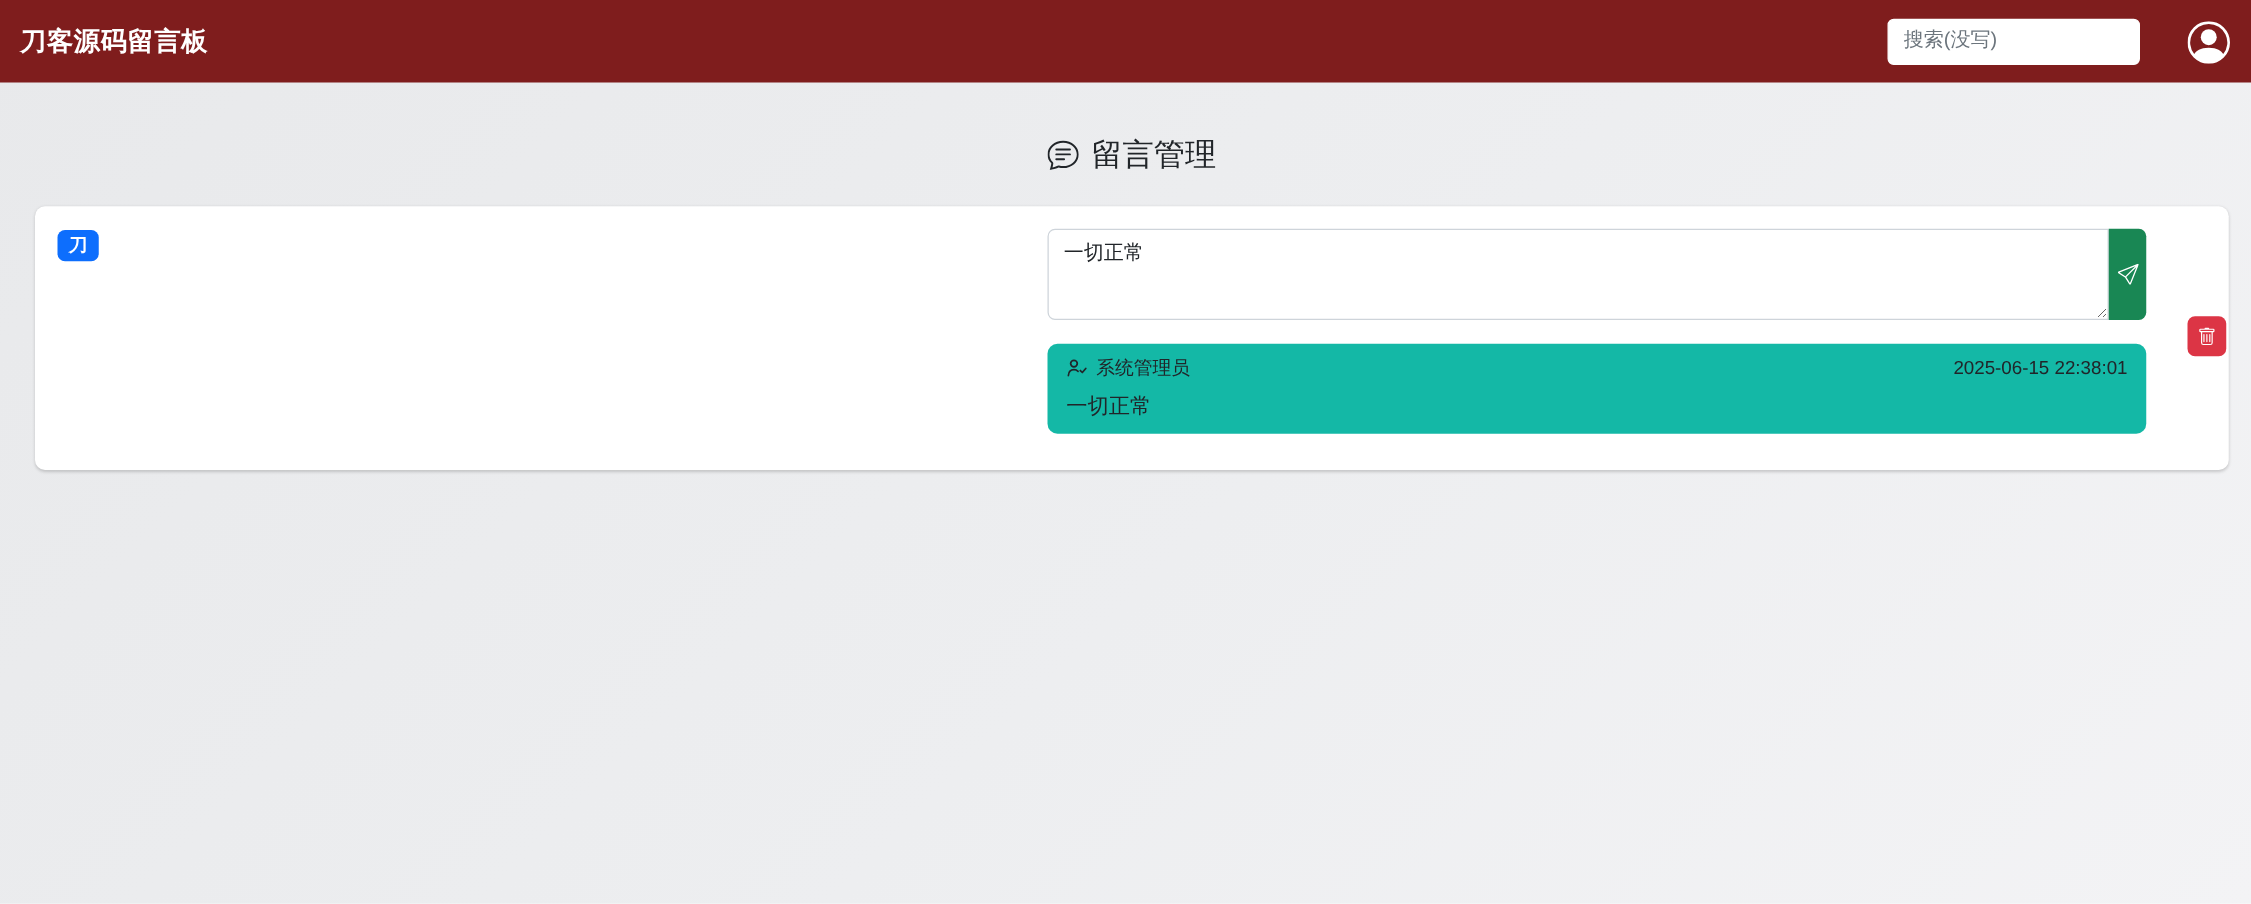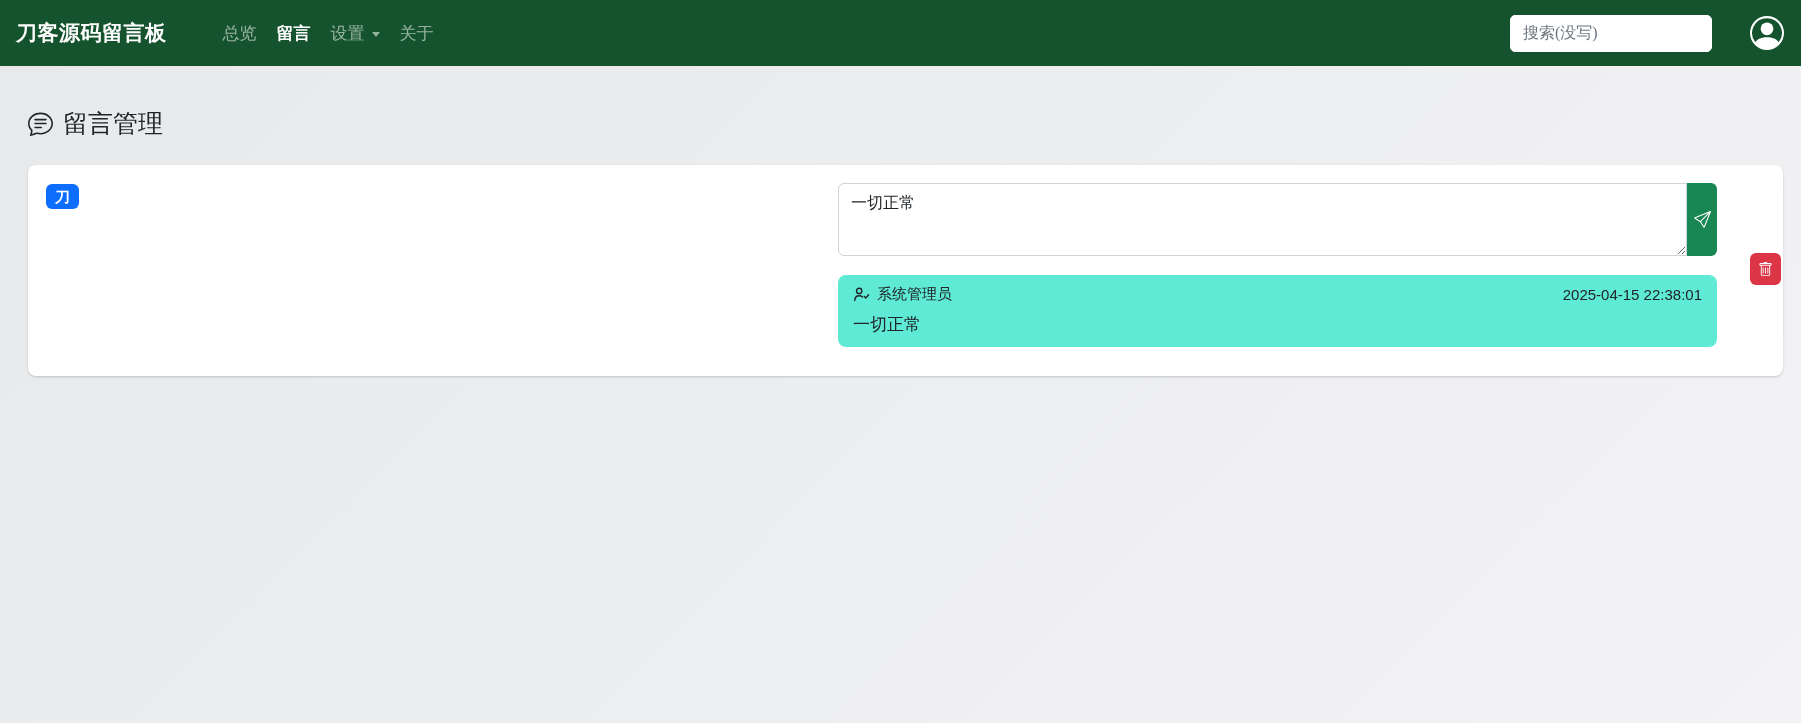--- a/index.html
+++ b/index.html
@@ -6,51 +6,51 @@
   html,body { margin:0; padding:0; }
   body {
     width:1801px; height:723px; overflow:hidden;
     font-family:"Liberation Sans","DejaVu Sans",sans-serif;
     background:linear-gradient(135deg,#e8e9eb 0%,#edeef0 55%,#f3f3f5 100%);
     color:#212529;
   }
 
   
   .navbar {
-    height:66px; background:#14532d;
+    height:66px; background:#7f1d1d;
     display:flex; align-items:center; padding:0 16px;
   }
   .brand { color:#fff; font-size:21px; font-weight:700; letter-spacing:.5px; cursor:pointer; }
   .nav { display:flex; align-items:center; margin-left:46px; }
   .nav-link {
     color:rgba(255,255,255,.55); font-size:17px; padding:8px 10px;
     cursor:pointer; display:flex; align-items:center; gap:7px; white-space:nowrap;
   }
   .nav-link.active { color:#ffffff; font-weight:600; }
   .caret {
     width:0; height:0; border-left:4.5px solid transparent;
     border-right:4.5px solid transparent; border-top:5px solid rgba(255,255,255,.55);
     margin-top:2px;
   }
-  .nav-right { margin-left:auto; display:flex; align-items:flex-start;font-family:Liberation Serif, serif; }
+  .nav-right { margin-left:auto; display:flex; align-items:flex-end; }
   .search-input {
     width:202px; height:37px; border:1px solid #fff; border-radius:5px;
     padding:0 12px; font-size:16px; color:#212529; outline:none;
     font-family:inherit; background:#fff;
   }
   .search-input::placeholder { color:#6c757d; }
   .avatar-btn {
     margin-left:37px; width:36px; height:36px; border:none; background:transparent;
     padding:0; cursor:pointer; display:flex; align-items:center; justify-content:center;
   }
   .avatar-btn svg { width:34px; height:34px; fill:#fff; }
 
   
   main { padding:0 18px 0 28px; }
-  .page-header { margin-top:41px; display:flex; align-items:center; gap:10px; }
+  .page-header { margin-top:41px; display:flex; align-items:center; gap:10px;justify-content:center; }
   .page-header svg { width:25px; height:25px; fill:#212529; flex:none; }
   .page-title { font-size:25px; font-weight:500; }
 
   .card {
     margin-top:25px; background:#fff; border-radius:8px;
     box-shadow:0 1px 3px rgba(0,0,0,.12), 0 1px 2px rgba(0,0,0,.06);
     padding:18px; display:flex; min-height:211px;
   }
   .msg-left { flex:1; padding-top:1px; }
   .badge {
@@ -74,21 +74,21 @@
     resize:vertical; outline:none; line-height:1.4;
   }
   .send-btn {
     width:30px; height:73px; flex:none; background:#198754; border:none;
     border-radius:0 6px 6px 0; cursor:pointer;
     display:flex; align-items:center; justify-content:center;
   }
   .send-btn svg { width:17px; height:17px; fill:#fff; }
 
   .reply-box {
-    margin-top:19px; background:#5eead4; border-radius:8px;
+    margin-top:19px; background:#14b8a6; border-radius:8px;
     padding:10px 15px 11px;
   }
   .reply-header {
     display:flex; justify-content:space-between; align-items:center;
     font-size:15px; color:#212529;
   }
   .reply-author { display:flex; align-items:center; gap:7px; }
   .reply-author svg { width:17px; height:17px; flex:none; stroke:#212529; fill:none; }
   .reply-content { margin-top:9px; font-size:17px; color:#212529; }
 
@@ -97,35 +97,20 @@
     background:#dc3545; border:none; border-radius:6px; cursor:pointer;
     display:flex; align-items:center; justify-content:center;
   }
   .delete-btn svg { width:15px; height:15px; fill:#fff; }
 </style>
 </head>
 <body>
 
 <header class="navbar">
   <div class="brand">刀客源码留言板</div>
-  <nav class="nav">
-    <div class="nav-link">
-      <span>总览</span>
-    </div>
-    <div class="nav-link active">
-      <span>留言</span>
-    </div>
-    <div class="nav-link">
-      <span>设置</span>
-      <span class="caret"></span>
-    </div>
-    <div class="nav-link">
-      <span>关于</span>
-    </div>
-  </nav>
   <div class="nav-right">
     <input class="search-input" type="text" placeholder="搜索(没写)" style="">
     <button class="avatar-btn">
       <svg viewBox="0 0 16 16">
         <path d="M11 6a3 3 0 1 1-6 0 3 3 0 0 1 6 0z"></path>
         <path fill-rule="evenodd" d="M0 8a8 8 0 1 1 16 0A8 8 0 0 1 0 8zm8-7a7 7 0 0 0-5.468 11.37C3.242 11.226 4.805 10 8 10s4.757 1.225 5.468 2.37A7 7 0 0 0 8 1z"></path>
       </svg>
     </button>
   </div>
 </header>
@@ -158,21 +143,21 @@
         <div class="reply-box">
           <div class="reply-header">
             <div class="reply-author">
               <svg viewBox="0 0 16 16" stroke-width="1.3">
                 <circle cx="5.8" cy="4.6" r="2.5"></circle>
                 <path d="M1.6 13.6c.2-3 2-4.4 4.2-4.4 1.2 0 2.3.4 3.1 1.2" stroke-linecap="round"></path>
                 <path d="M10.6 9.8l1.5 1.5 2.6-3" stroke-linecap="round" stroke-linejoin="round"></path>
               </svg>
               <span>系统管理员</span>
             </div>
-            <span>2025-04-15 22:38:01</span>
+            <span>2025-06-15 22:38:01</span>
           </div>
           <div class="reply-content">一切正常</div>
         </div>
       </div>
 
       <button class="delete-btn">
         <svg viewBox="0 0 16 16">
           <path d="M5.5 5.5A.5.5 0 0 1 6 6v6a.5.5 0 0 1-1 0V6a.5.5 0 0 1 .5-.5zm2.5 0a.5.5 0 0 1 .5.5v6a.5.5 0 0 1-1 0V6a.5.5 0 0 1 .5-.5zm3 .5a.5.5 0 0 0-1 0v6a.5.5 0 0 0 1 0V6z"></path>
           <path d="M14.5 3a1 1 0 0 1-1 1H13v9a2 2 0 0 1-2 2H5a2 2 0 0 1-2-2V4h-.5a1 1 0 0 1-1-1V2a1 1 0 0 1 1-1H6a1 1 0 0 1 1-1h2a1 1 0 0 1 1 1h3.5a1 1 0 0 1 1 1v1zM4.118 4 4 4.059V13a1 1 0 0 0 1 1h6a1 1 0 0 0 1-1V4.059L11.882 4H4.118zM2.5 3h11V2h-11v1z"></path>
         </svg>

